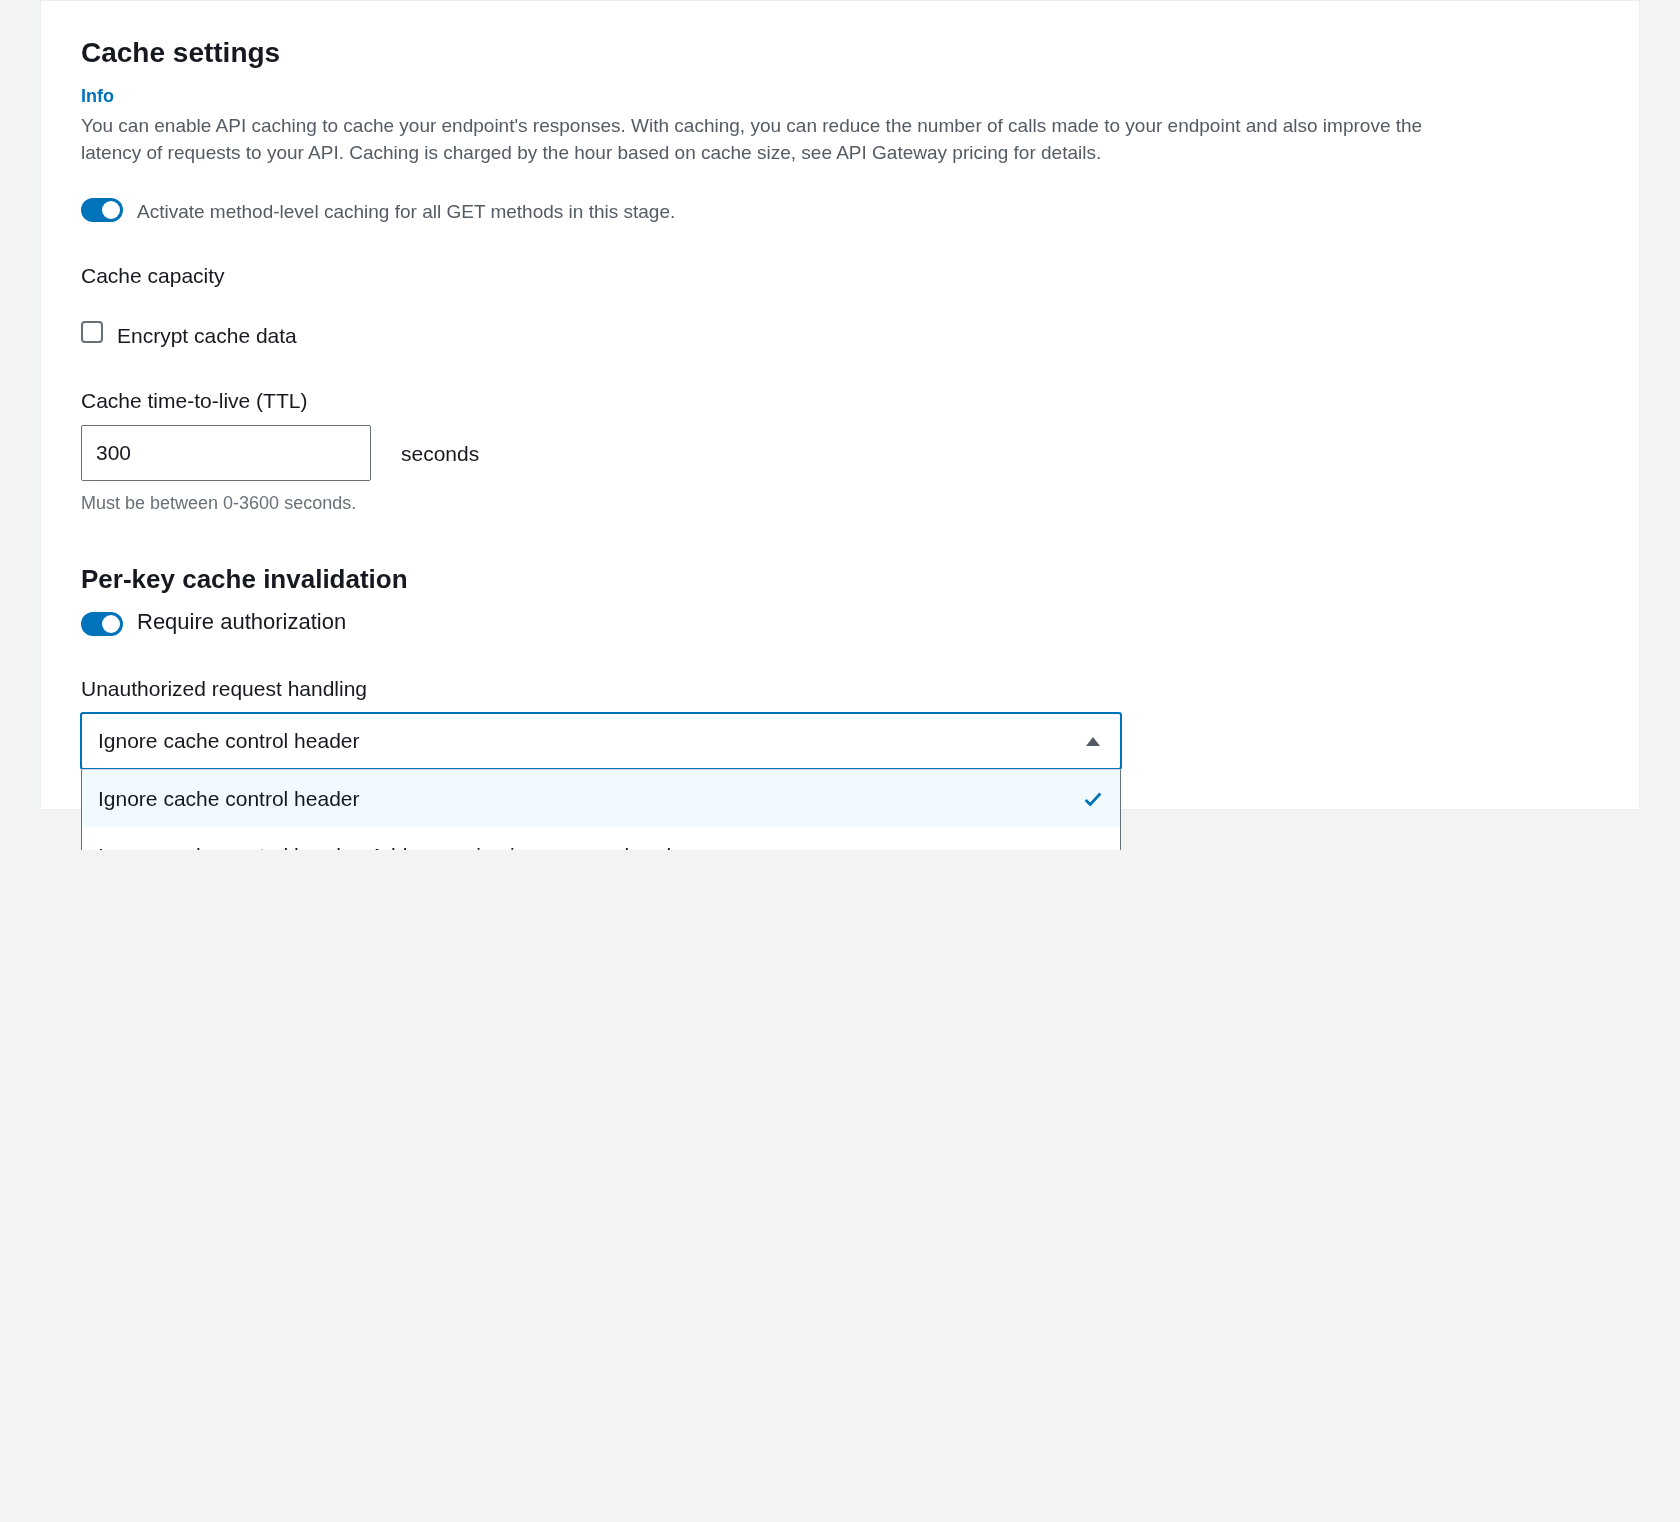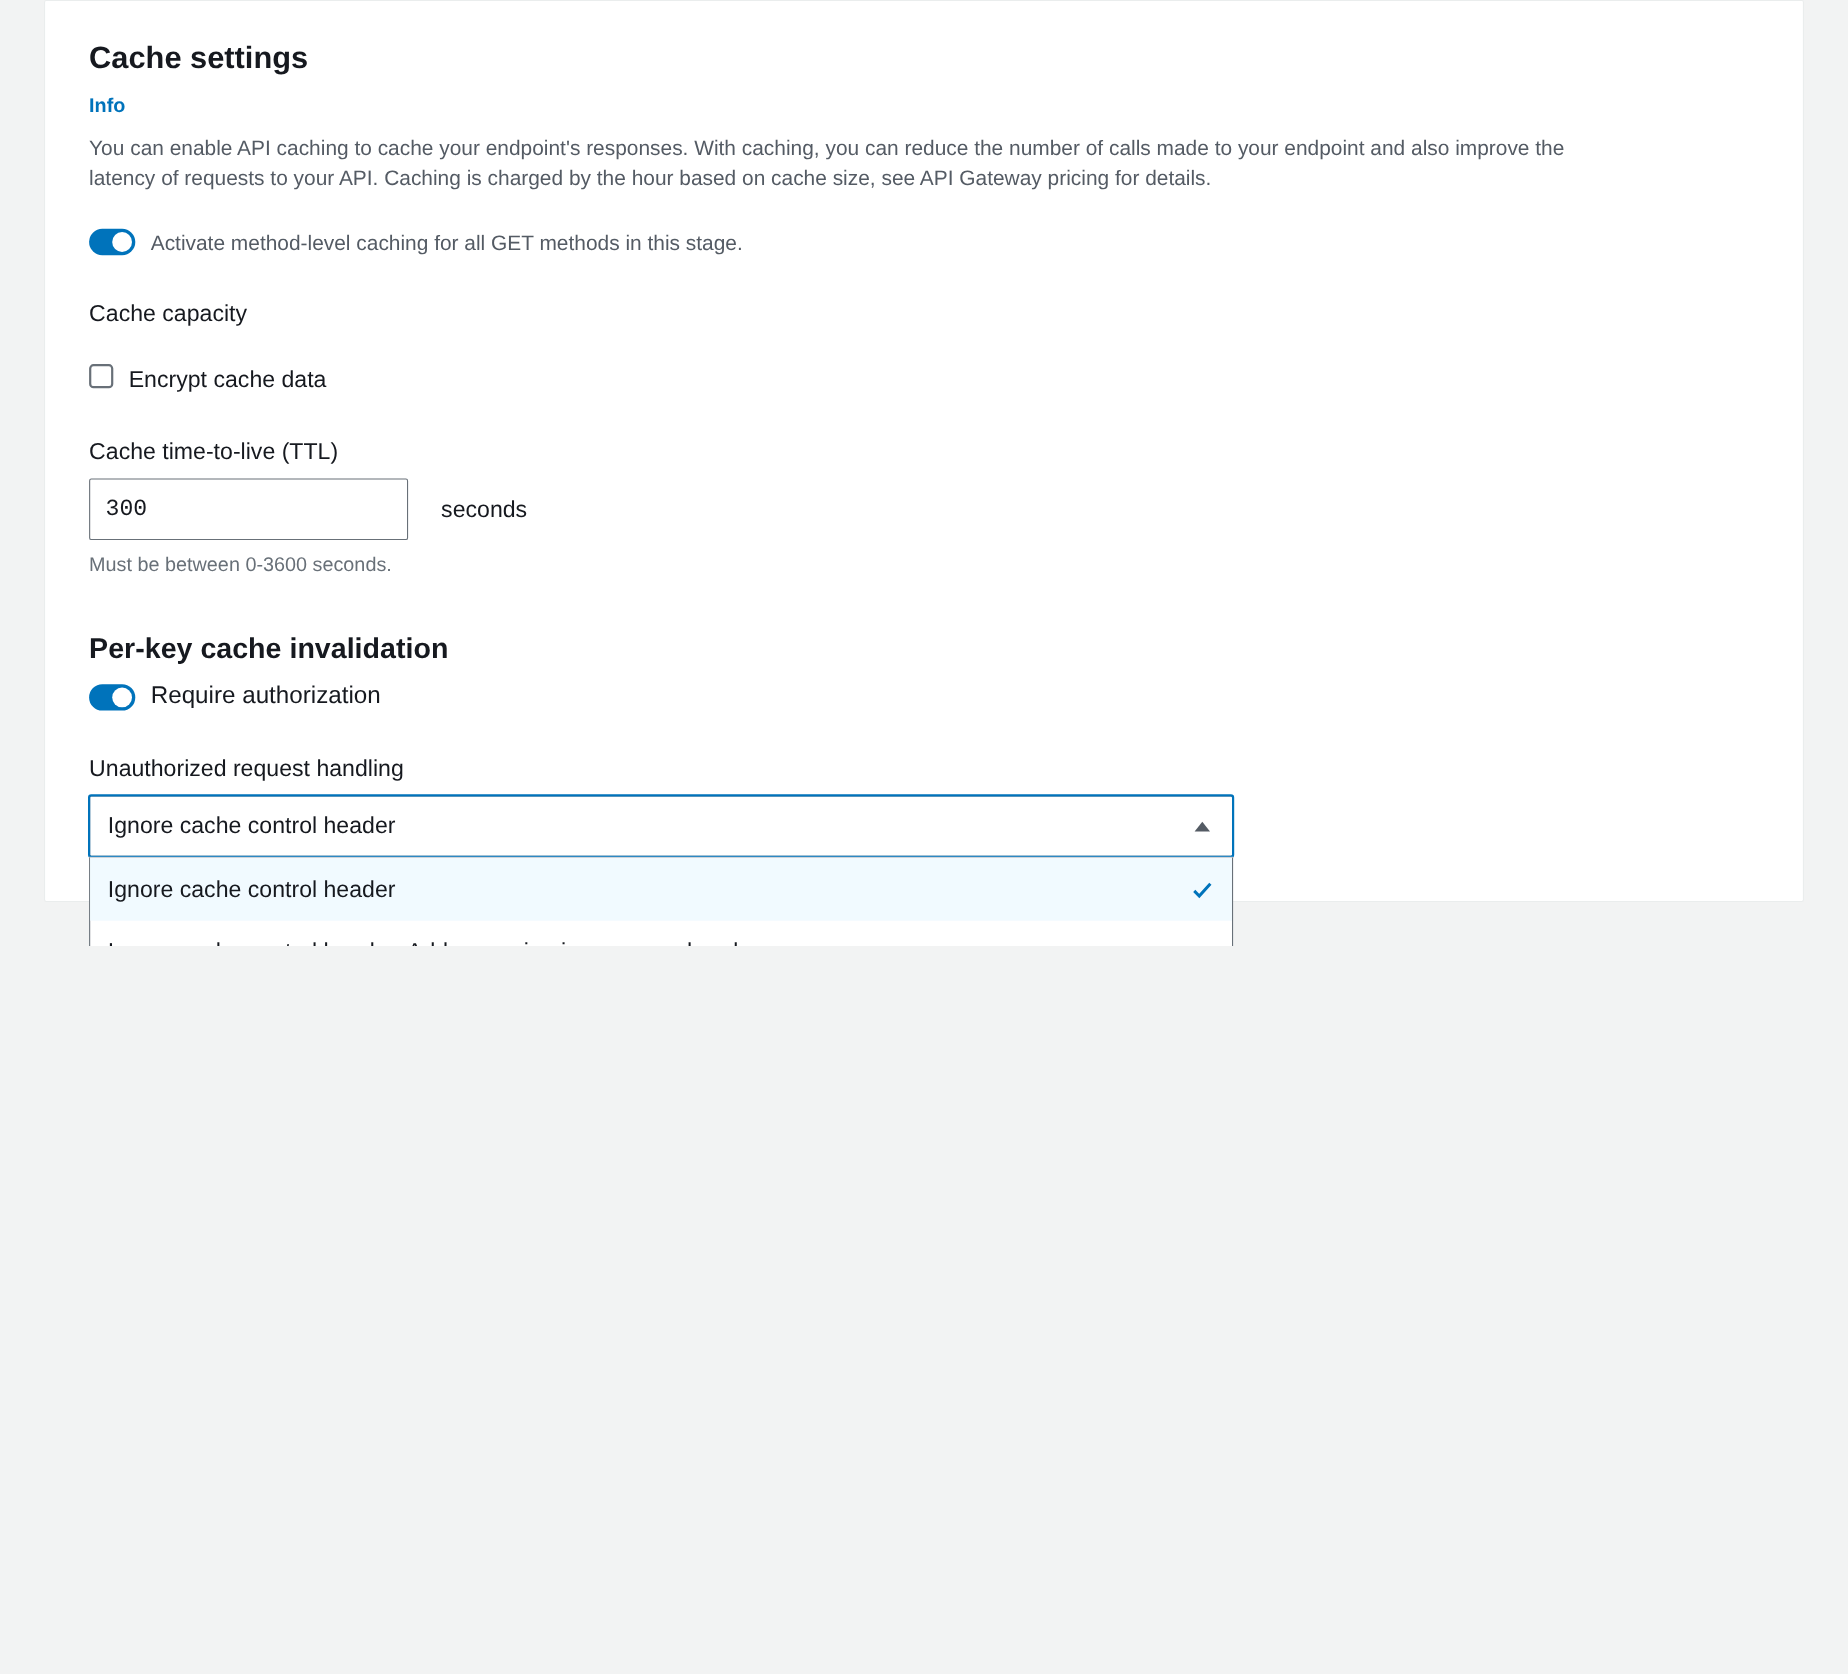--- a/index.html
+++ b/index.html
@@ -43,21 +43,21 @@
     .info-link {
       color: #0073bb;
       font-size: 18px;
       font-weight: 700;
       text-decoration: none;
       cursor: pointer;
     }
     .section-desc {
       color: #545b64;
       font-size: 19px;
-      margin-top: 14px;
+      margin-top: 4px;
       max-width: 1400px;
     }
     .toggle-block {
       margin-top: 28px;
       display: flex;
       align-items: flex-start;
       gap: 14px;
     }
     .toggle {
       width: 42px;
@@ -147,21 +147,21 @@
       align-items: center;
       gap: 30px;
     }
     .text-input {
       width: 290px;
       height: 56px;
       border: 1px solid #687078;
       border-radius: 2px;
       padding: 0 14px;
       font-size: 21px;
-      font-family: Liberation Mono, monospace;
+      font-family: Liberation Sans, sans-serif;
       color: #16191f;
     }
     .unit {
       font-size: 21px;
       color: #16191f;
     }
     .hint {
       color: #687078;
       font-size: 18px;
       margin-top: 10px;

